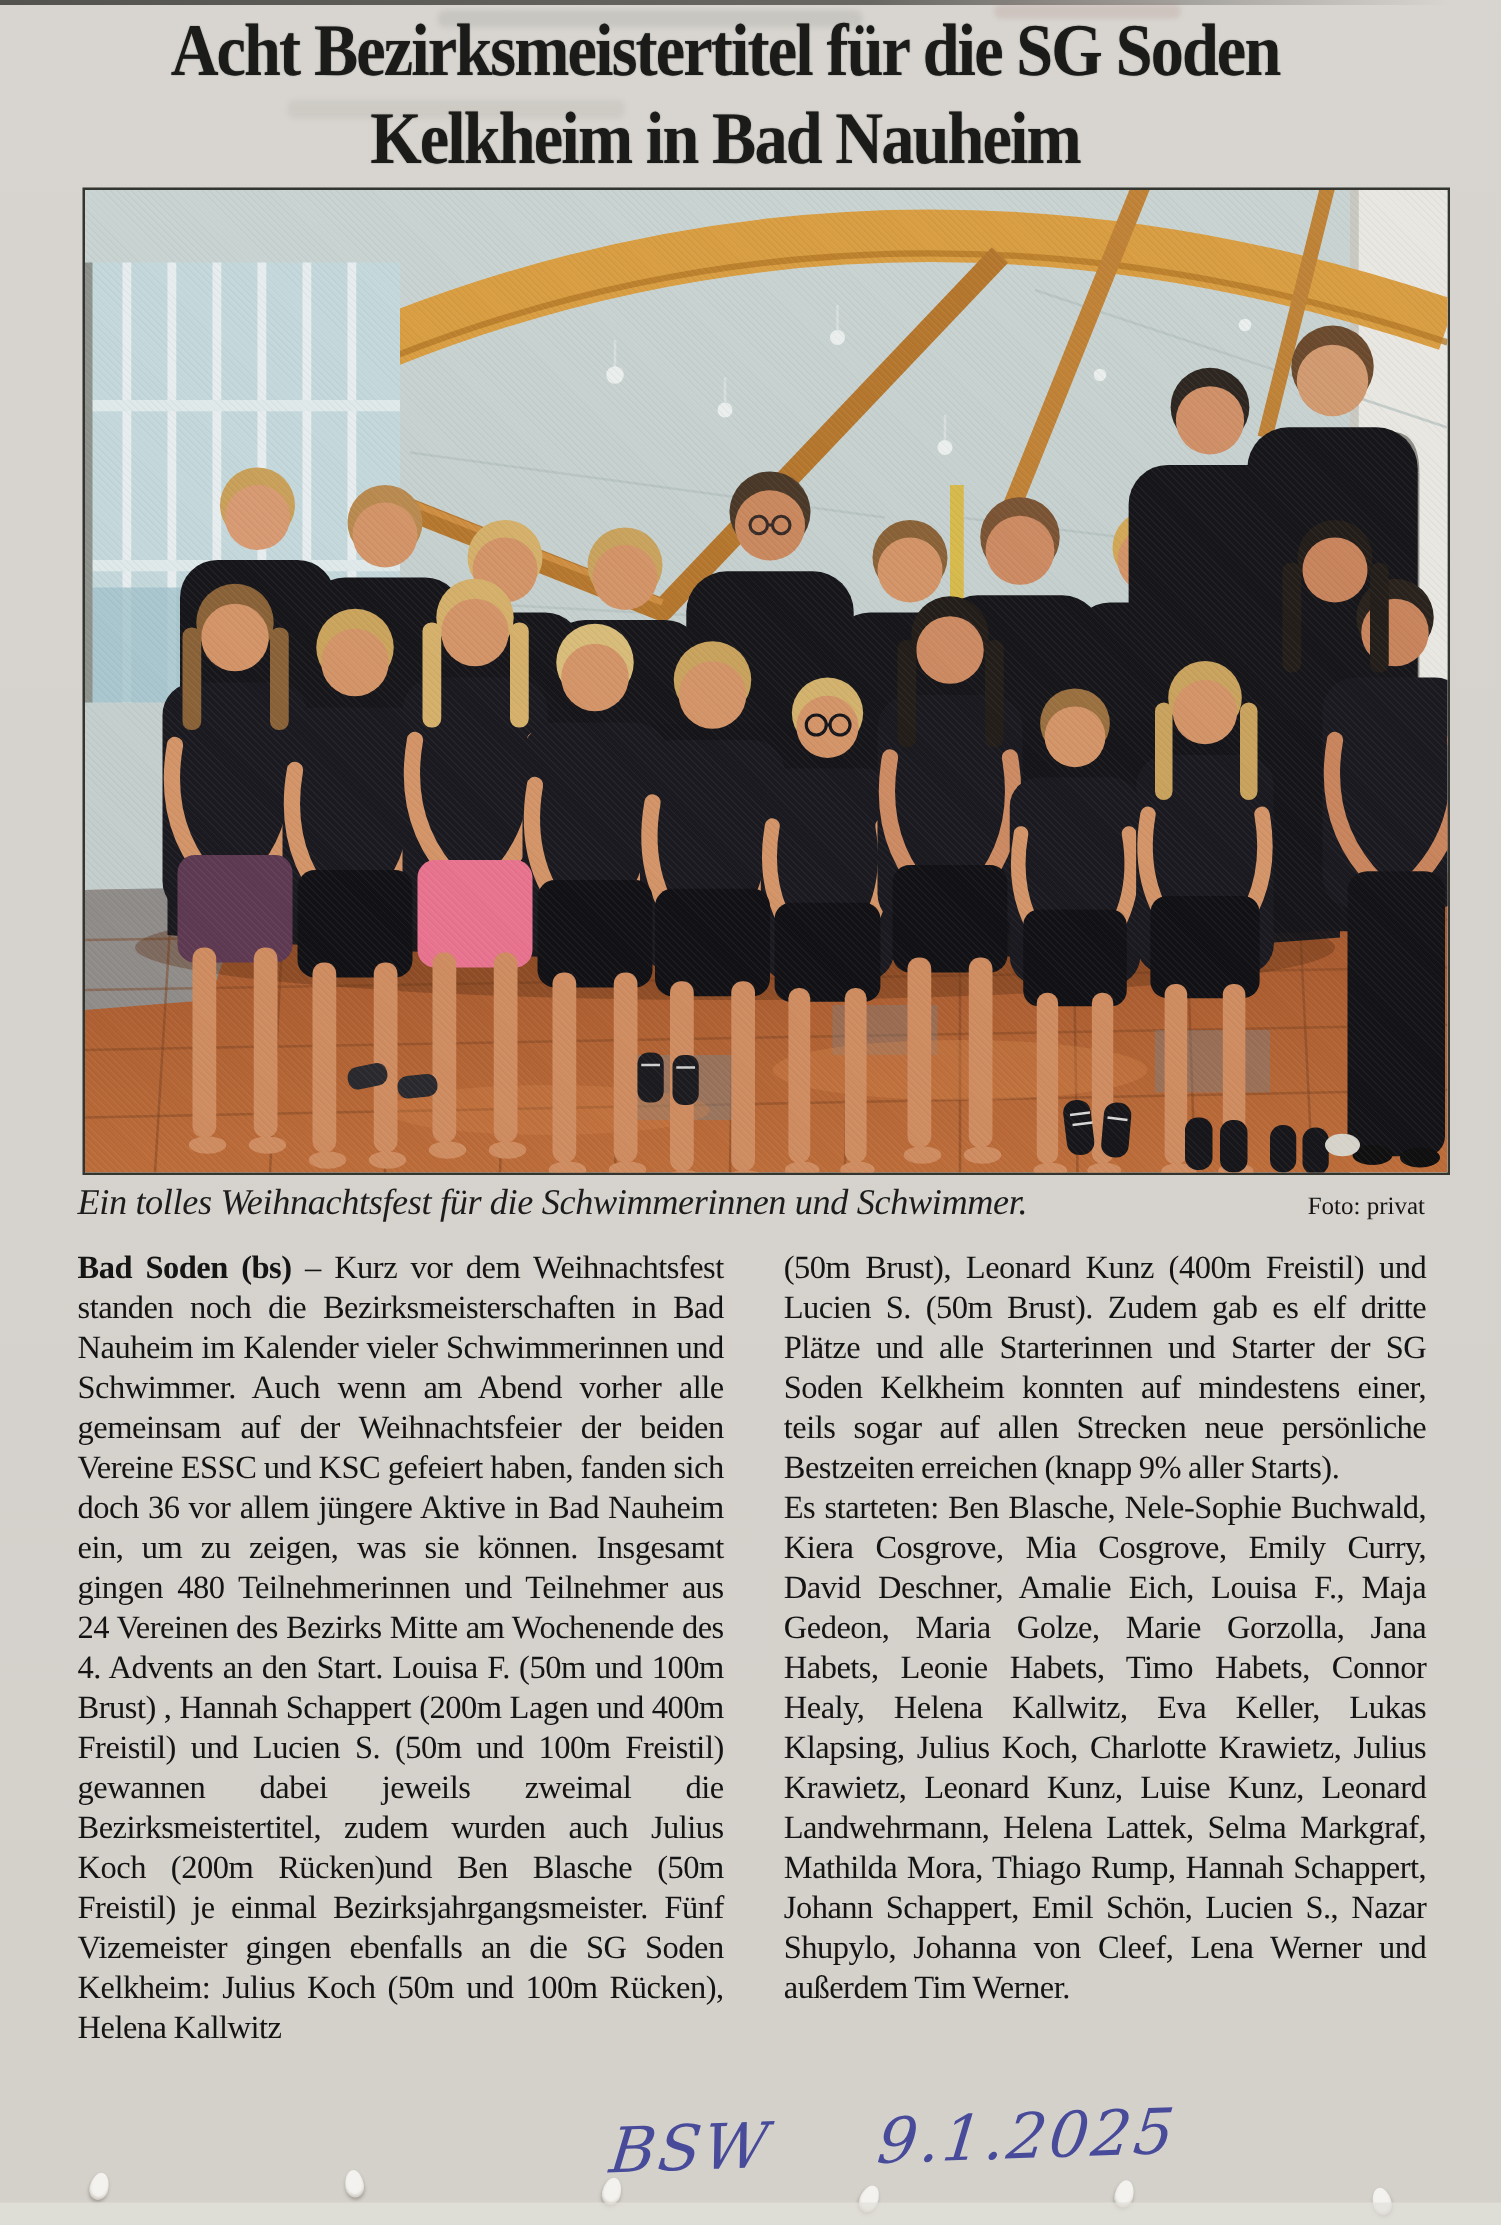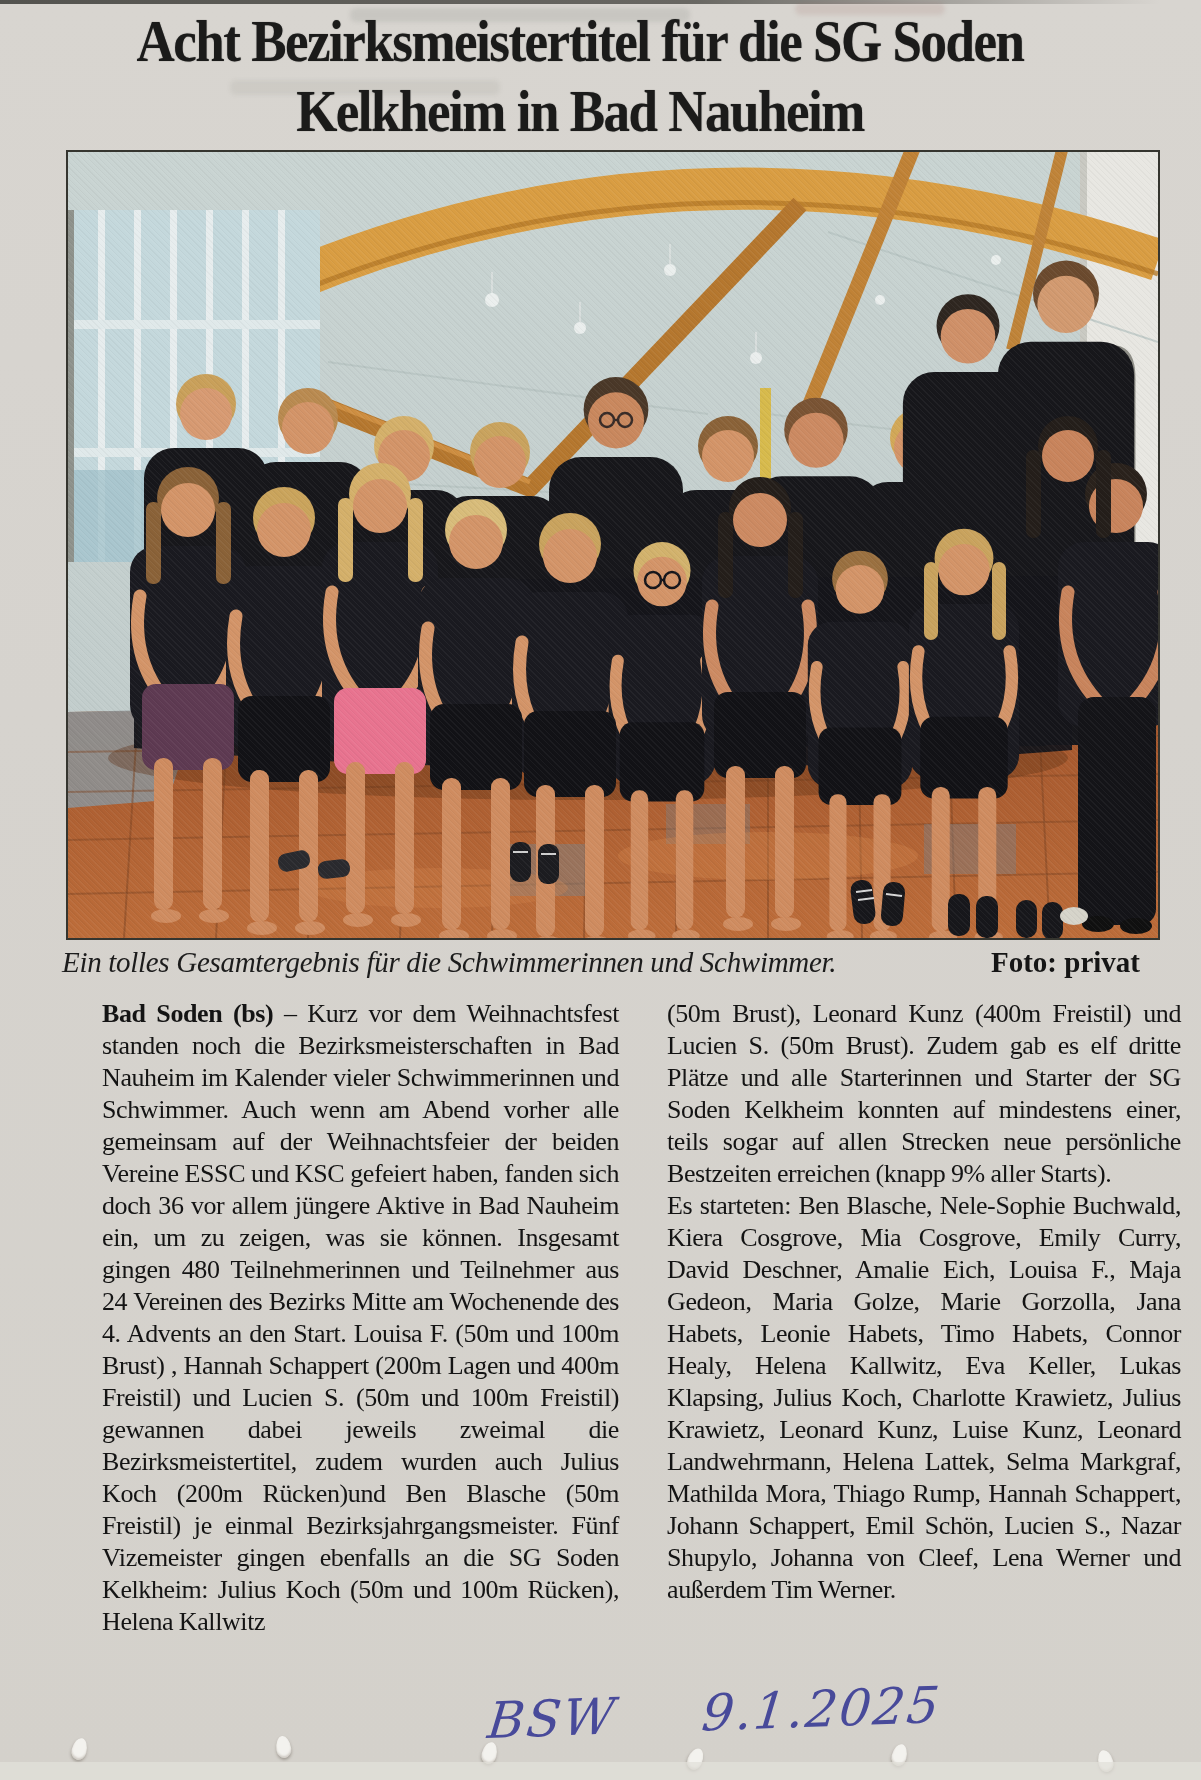--- a/index.html
+++ b/index.html
@@ -22,23 +22,23 @@
     transform:scaleY(1.12);transform-origin:top center;
     text-shadow:0 0 1px rgba(25,25,25,.55);}
   
   .photo{position:absolute;left:66px;top:150px;width:1094px;height:790px;border:2px solid #35352f;box-sizing:border-box;background:#c6d1cf;}
   .photo svg{display:block;width:100%;height:100%;}
   .photo::after{content:"";position:absolute;inset:0;pointer-events:none;
     background:repeating-linear-gradient(45deg,rgba(255,255,255,.045) 0 1px,rgba(0,0,0,.03) 1px 2px,transparent 2px 4px);}
   
   .caption-row{position:absolute;left:62px;top:946px;width:1078px;display:flex;justify-content:space-between;align-items:baseline;}
   .caption{font-style:italic;font-size:29px;color:#1c1c1c;letter-spacing:-0.3px;}
-  .credit{font-weight:700;font-size:29px;color:#151515;}
-  
-  .col{position:absolute;top:998px;font-size:26px;line-height:32px;text-align:justify;color:#141414;letter-spacing:-0.4px;word-spacing:-0.5px;margin-left:40px;}
+  .credit{font-weight:400;font-size:20px;color:#151515;}
+  
+  .col{position:absolute;top:998px;font-size:26px;line-height:32px;text-align:justify;color:#141414;letter-spacing:-0.4px;word-spacing:-0.5px;}
   .col p{margin:0;}
   .col-left{left:62px;width:517px;}
   .col-right{left:627px;width:514px;}
   .lead{font-weight:700;}
   
   .handwriting{position:absolute;left:488px;top:1684px;display:flex;gap:86px;
     font-family:"DejaVu Serif", serif;font-style:italic;font-size:50px;color:#3d3f96;
     transform:rotate(-2deg) skewX(-8deg);letter-spacing:2px;opacity:.92;}
 </style>
 </head>
@@ -259,21 +259,21 @@
         <rect x="880" y="742" width="22" height="42" rx="10" fill="#17171b"></rect>
         <rect x="908" y="744" width="22" height="42" rx="10" fill="#17171b"></rect>
         <rect x="948" y="748" width="21" height="38" rx="10" fill="#17171b"></rect>
         <rect x="974" y="750" width="21" height="38" rx="10" fill="#17171b"></rect>
         <ellipse cx="1006" cy="764" rx="14" ry="9" fill="#d6d4ca"></ellipse>
       </g>
     </svg>
   </div>
 
   <div class="caption-row">
-    <span class="caption">Ein tolles Gesamtergebnis für die Schwimmerinnen und Schwimmer.</span>
+    <span class="caption">Ein tolles Weihnachtsfest für die Schwimmerinnen und Schwimmer.</span>
     <span class="credit">Foto: privat</span>
   </div>
 
   <div class="col col-left">
     <p><b class="lead">Bad Soden (bs)</b><span> – </span><span>Kurz vor dem Weihnachtsfest standen noch die Bezirksmeisterschaften in Bad Nauheim im Kalender vieler Schwimmerinnen und Schwimmer. Auch wenn am Abend vorher alle gemeinsam auf der Weihnachtsfeier der beiden Vereine ESSC und KSC gefeiert haben, fanden sich doch 36 vor allem jüngere Aktive in Bad Nauheim ein, um zu zeigen, was sie können. Insgesamt gingen 480 Teilnehmerinnen und Teilnehmer aus 24 Vereinen des Bezirks Mitte am Wochenende des 4. Advents an den Start. Louisa F. (50m und 100m Brust) , Hannah Schappert (200m Lagen und 400m Freistil) und Lucien S. (50m und 100m Freistil) gewannen dabei jeweils zweimal die Bezirksmeistertitel, zudem wurden auch Julius Koch (200m Rücken)und Ben Blasche (50m Freistil) je einmal Bezirksjahrgangsmeister. Fünf Vizemeister gingen ebenfalls an die SG Soden Kelkheim: Julius Koch (50m und 100m Rücken), Helena Kallwitz</span></p>
   </div>
 
   <div class="col col-right">
     <p>(50m Brust), Leonard Kunz (400m Freistil) und Lucien S. (50m Brust). Zudem gab es elf dritte Plätze und alle Starterinnen und Starter der SG Soden Kelkheim konnten auf mindestens einer, teils sogar auf allen Strecken neue persönliche Bestzeiten erreichen (knapp 9% aller Starts).</p>
     <p>Es starteten: Ben Blasche, Nele-Sophie Buchwald, Kiera Cosgrove, Mia Cosgrove, Emily Curry, David Deschner, Amalie Eich, Louisa F., Maja Gedeon, Maria Golze, Marie Gorzolla, Jana Habets, Leonie Habets, Timo Habets, Connor Healy, Helena Kallwitz, Eva Keller, Lukas Klapsing, Julius Koch, Charlotte Krawietz, Julius Krawietz, Leonard Kunz, Luise Kunz, Leonard Landwehrmann, Helena Lattek, Selma Markgraf, Mathilda Mora, Thiago Rump, Hannah Schappert, Johann Schappert, Emil Schön, Lucien S., Nazar Shupylo, Johanna von Cleef, Lena Werner und außerdem Tim Werner.</p>

